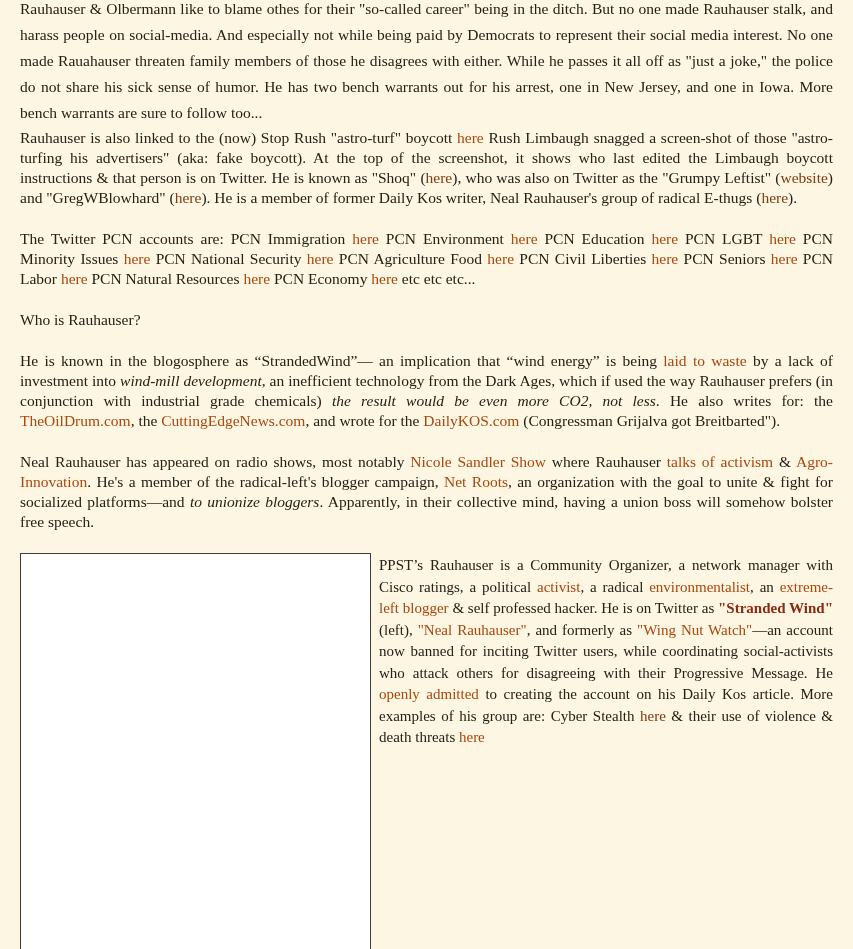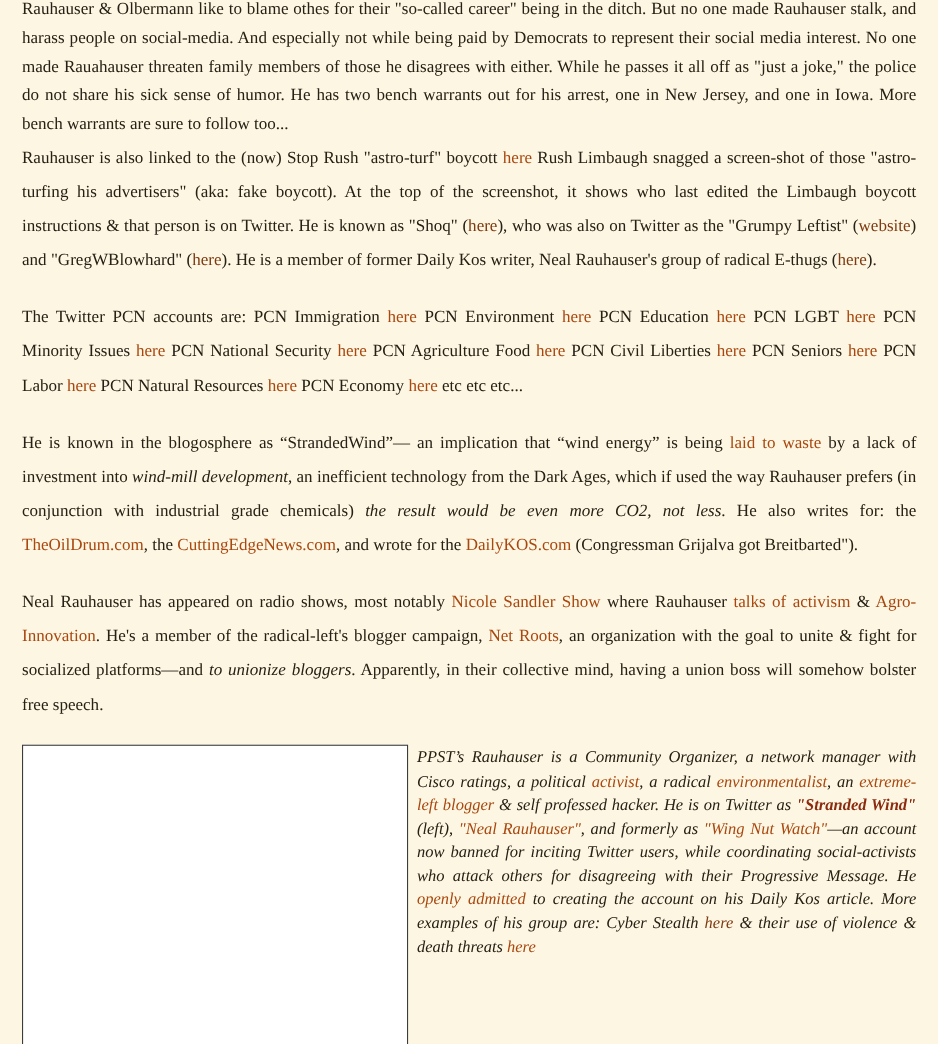--- a/index.html
+++ b/index.html
@@ -20,21 +20,21 @@
     background: var(--bg);
     color: var(--text);
     font-family: "Liberation Serif", "DejaVu Serif", serif;
     font-size: 15.5px;
   }
   .page {
     padding: 0 20px;
   }
   p.para {
     text-align: justify;
-    line-height: 31px;
+    line-height: 20px;
     margin: 0 0 21px 0;
   }
   p.para.first {
     line-height: 26px;
     margin-top: -4px;
     margin-bottom: 2px;
   }
   a { text-decoration: none; cursor: pointer; }
   a.link { color: var(--link); }
   a.vlink { color: var(--vlink); }
@@ -53,30 +53,30 @@
   }
   .media-text {
     flex: 1;
     padding-top: 2px;
   }
   .media-text p.mpara {
     text-align: justify;
     line-height: 21.5px;
     font-size: 15px;
     margin: 0 0 20px 0;
-    font-style: italic;
   }
 </style>
 </head>
 <body>
 
 <div class="page">
   <p class="para first">Rauhauser &amp; Olbermann like to blame othes for their "so-called career" being in the ditch. But no one made Rauhauser stalk, and harass people on social-media. And especially not while being paid by Democrats to represent their social media interest. No one made Rauahauser threaten family members of those he disagrees with either. While he passes it all off as "just a joke," the police do not share his sick sense of humor. He has two bench warrants out for his arrest, one in New Jersey, and one in Iowa. More bench warrants are sure to follow too...</p>
   <p class="para">Rauhauser is also linked to the (now) Stop Rush "astro-turf" boycott <a href="#" class="link">here</a> Rush Limbaugh snagged a screen-shot of those "astro-turfing his advertisers" (aka: fake boycott). At the top of the screenshot, it shows who last edited the Limbaugh boycott instructions &amp; that person is on Twitter. He is known as "Shoq" (<a href="#" class="vlink">here</a>), who was also on Twitter as the "Grumpy Leftist" (<a href="#" class="vlink">website</a>) and "GregWBlowhard" (<a href="#" class="vlink">here</a>). He is a member of former Daily Kos writer, Neal Rauhauser's group of radical E-thugs (<a href="#" class="vlink">here</a>).</p>
   <p class="para">The Twitter PCN accounts are: PCN Immigration <a href="#" class="link">here</a> PCN Environment <a href="#" class="link">here</a> PCN Education <a href="#" class="link">here</a> PCN LGBT <a href="#" class="link">here</a> PCN Minority Issues <a href="#" class="link">here</a> PCN National Security <a href="#" class="link">here</a> PCN Agriculture Food <a href="#" class="link">here</a> PCN Civil Liberties <a href="#" class="link">here</a> PCN Seniors <a href="#" class="link">here</a> PCN Labor <a href="#" class="link">here</a> PCN Natural Resources <a href="#" class="link">here</a> PCN Economy <a href="#" class="link">here</a> etc etc etc...</p>
+  <p class="para">Who is Rauhauser?</p>
   <p class="para">He is known in the blogosphere as “StrandedWind”— an implication that “wind energy” is being <a href="#" class="link">laid to waste</a> by a lack of investment into <span class="i">wind-mill development</span>, an inefficient technology from the Dark Ages, which if used the way Rauhauser prefers (in conjunction with industrial grade chemicals) <span class="i">the result would be even more CO2, not less</span>. He also writes for: the <a href="#" class="link">TheOilDrum.com</a>, the <a href="#" class="link">CuttingEdgeNews.com</a>, and wrote for the <a href="#" class="link">DailyKOS.com</a> (Congressman Grijalva got Breitbarted").</p>
   <p class="para">Neal Rauhauser has appeared on radio shows, most notably <a href="#" class="link">Nicole Sandler Show</a> where Rauhauser <a href="#" class="link">talks of activism</a> &amp; <a href="#" class="link">Agro-Innovation</a>. He's a member of the radical-left's blogger campaign, <a href="#" class="link">Net Roots</a>, an organization with the goal to unite &amp; fight for socialized platforms—and <span class="i">to unionize bloggers</span>. Apparently, in their collective mind, having a union boss will somehow bolster free speech.</p>
 
   <div class="media-row">
     <div class="image-box"></div>
     <div class="media-text">
       <p class="mpara">PPST’s Rauhauser is a Community Organizer, a network manager with Cisco ratings, a political <a href="#" class="link">activist</a>, a radical <a href="#" class="link">environmentalist</a>, an <a href="#" class="link">extreme-left blogger</a> &amp; self professed hacker. He is on Twitter as <a href="#" class="boldlink">"Stranded Wind"</a> (left), <a href="#" class="link">"Neal Rauhauser"</a>, and formerly as <a href="#" class="link">"Wing Nut Watch"</a>—an account now banned for inciting Twitter users, while coordinating social-activists who attack others for disagreeing with their Progressive Message. He <a href="#" class="link">openly admitted</a> to creating the account on his Daily Kos article. More examples of his group are: Cyber Stealth <a href="#" class="vlink">here</a> &amp; their use of violence &amp; death threats <a href="#" class="link">here</a></p>
     </div>
   </div>
 </div>

